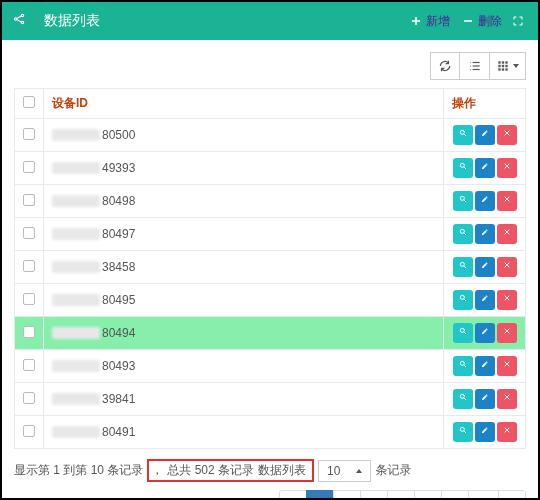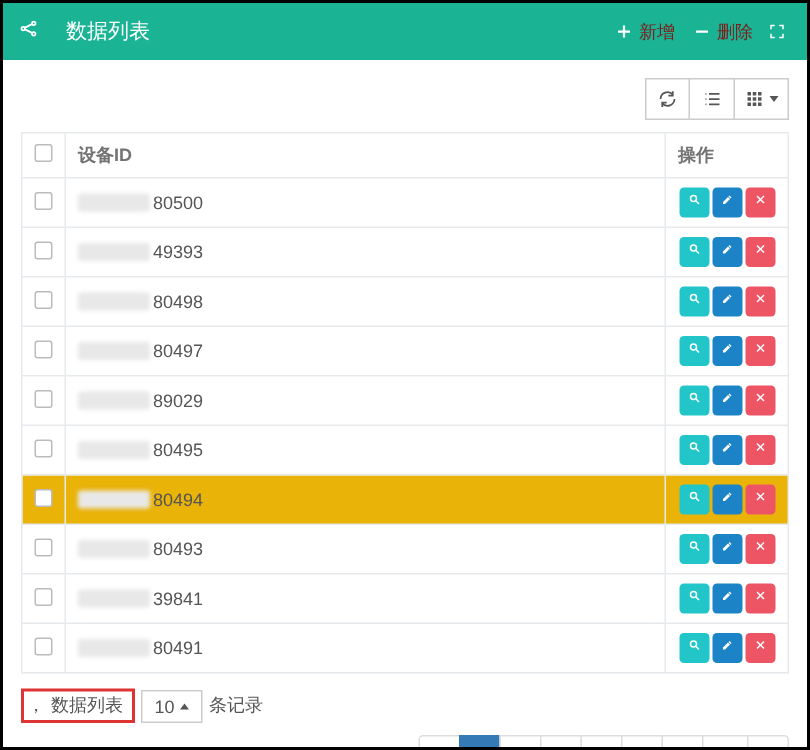--- a/index.html
+++ b/index.html
@@ -27,21 +27,21 @@
     font-size: 14px;
     display: flex;
     align-items: flex-start;
     gap: 18px;
   }
   .hdr-title .ico { width: 14px; height: 14px; }
   .hdr-spacer { flex: 1; }
   .hdr-btn {
     background: transparent;
     border: none;
-    color: #7f1d1d;
+    color: #4c1d95;
     font-size: 12px;
     padding: 4px 6px;
     display: flex;
     align-items: center;
     gap: 4px;
     cursor: pointer;
   }
   .hdr-btn .ico { width: 12px; height: 12px; }
   
   .content { padding: 12px 12px 4px 12px; }
@@ -69,40 +69,40 @@
   table.data { width: 100%; border-collapse: collapse; }
   table.data th, table.data td {
     border: 1px solid #e7eaec;
     padding: 6px 8px;
     text-align: left;
     height: 30px;
   }
   table.data th {
     background: #fff;
     font-weight: 700;
-    color: #737373;
+    color: #c2410c;
   }
   th.chkcol, td.chkcol { width: 26px; text-align: center; }
   th.opcol, td.opcol { width: 82px; text-align: center; }
   .chk {
     width: 12px; height: 12px;
     border: 1px solid #bbb;
     border-radius: 2px;
     display: inline-block;
     background: #fff;
   }
   .cell-id { display: flex; align-items: center; gap: 2px; }
   .blur {
     display: inline-block;
     width: 48px; height: 12px;
     background: #e8e8e8;
     filter: blur(1.5px);
     border-radius: 2px;
   }
-  tr.hlt td { background: #eab308; }
+  tr.hlt td { background: #86efac; }
   .ops { display: flex; gap: 2px; justify-content: center; }
   .opbtn {
     width: 20px; height: 20px;
     border: none; border-radius: 3px;
     display: flex; align-items: center; justify-content: center;
     cursor: pointer;
   }
   .opbtn .ico { width: 12px; height: 12px; }
   .op-view { background: #23c6c8; }
   .op-edit { background: #1c84c6; }
@@ -118,21 +118,21 @@
     margin-bottom: 8px;
   }
   .redbox {
     border: 2px solid #d33;
     padding: 1px 6px 1px 2px;
     display: inline-flex; align-items: center; gap: 4px;
   }
   .pgsz {
     border: 1px solid #ccc;
     padding: 3px 8px;
-    display: inline-flex; align-items: center; gap: 4px;
+    display: inline-flex; align-items: center; gap: 16px;
     background: #fff;
     cursor: pointer;
   }
   .caret-up {
     width: 0; height: 0;
     border-left: 3px solid transparent;
     border-right: 3px solid transparent;
     border-bottom: 4px solid #555;
   }
   .pager { display: flex; justify-content: flex-end; }
@@ -403,21 +403,21 @@
         </button>
       </div>
     </td>
   </tr>
 
   <tr>
     <td class="chkcol"><span class="chk"></span></td>
     <td>
       <span class="cell-id">
         <span class="blur"></span>
-        <span>89029</span>
+        <span>38458</span>
       </span>
     </td>
     <td class="opcol">
       <div class="ops">
         <button class="opbtn op-view">
           <span class="ico">
                   <svg viewBox="0 0 24 24" fill="none" stroke="#fff" stroke-width="3">
                     <circle cx="10" cy="10" r="6"></circle>
                     <line x1="15" y1="15" x2="21" y2="21"></line>
                   </svg>
@@ -631,22 +631,24 @@
         </button>
       </div>
     </td>
   </tr>
 </tbody>
   </table>
 </div>
 
 <div class="foot">
   <div class="foot-info">
+    <span>显示第 1 到第 10 条记录</span>
     <span class="redbox">
       <span>，</span>
+      <span>总共 502 条记录</span>
       <span> 数据列表</span>
     </span>
     <span class="pgsz">
       <span>10</span>
       <span class="caret-up"></span>
     </span>
     <span>条记录</span>
   </div>
   <div class="pager" id="pager">
       <div class="pgbtn disabled">‹</div>

